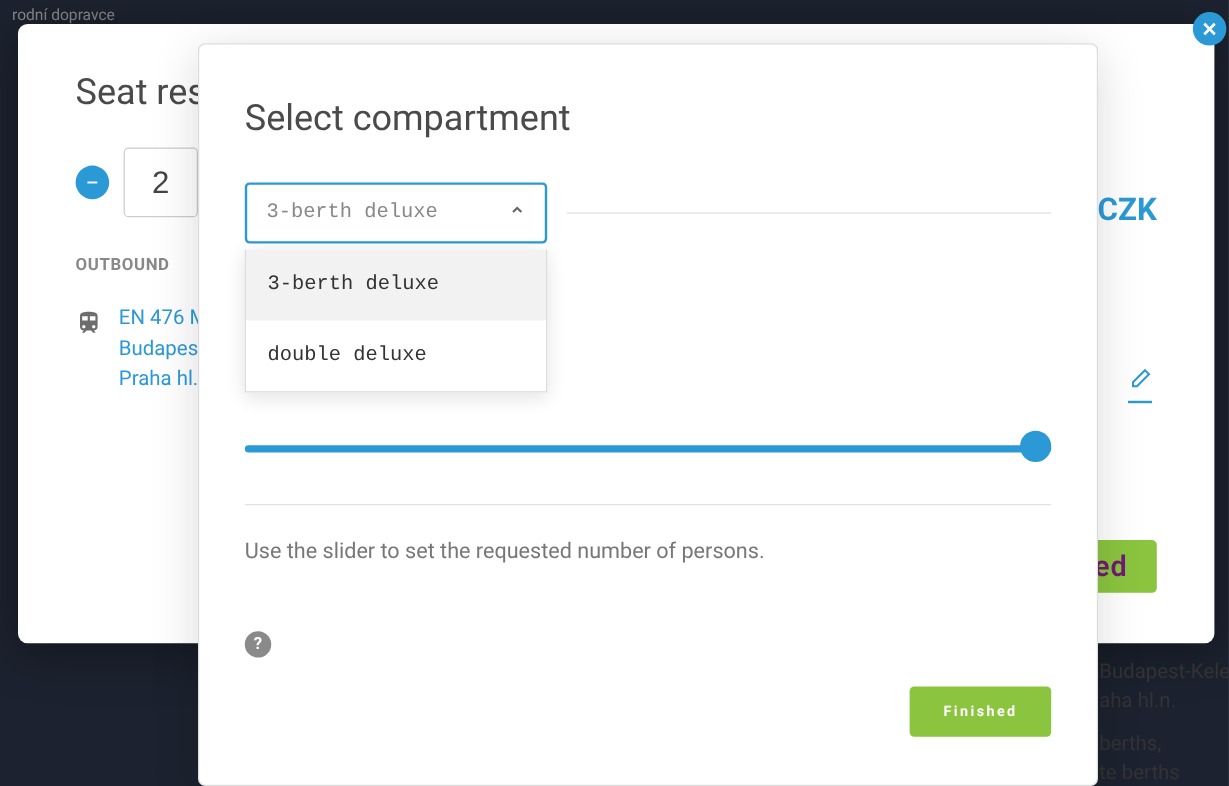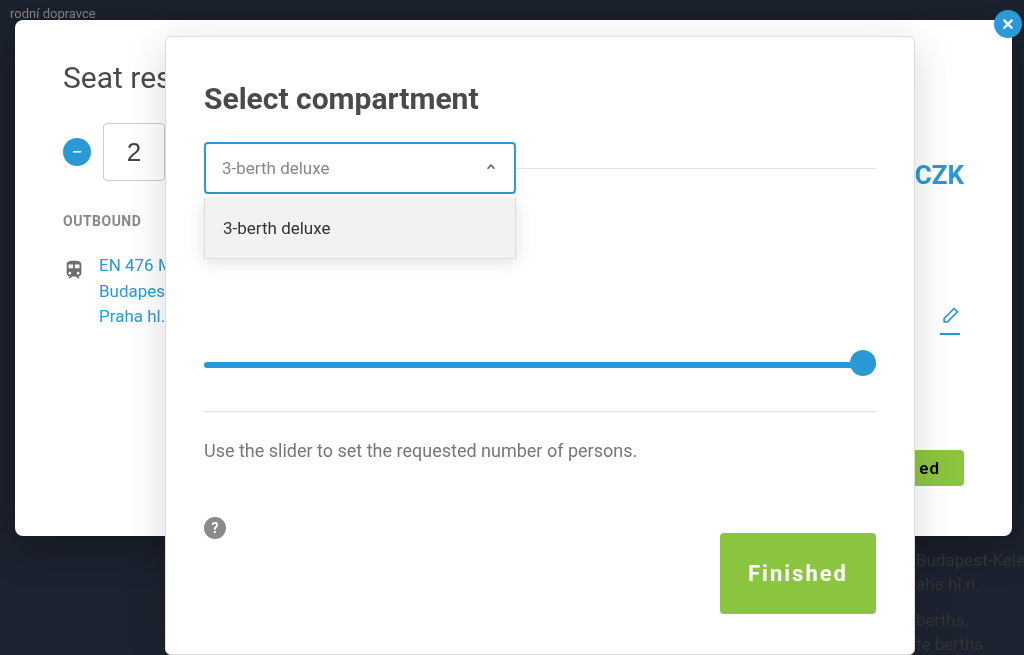--- a/index.html
+++ b/index.html
@@ -75,44 +75,45 @@
       position: absolute; right: 52px; top: 286px;
       color: #2b99d6; font-size: 22px;
       cursor: pointer;
       border-bottom: 2px solid #2b99d6;
       padding-bottom: 2px;
     }
 
     .finished-bg-btn {
       position: absolute;
       right: 48px; top: 430px;
-      background: #8bc53f; color: #000000;
+      background: #8bc53f; color: #701a75;
       padding: 8px 24px; border-radius: 4px;
-      font-size: 17px; font-weight: 600; letter-spacing: 1px;
+      font-size: 24px; font-weight: 600; letter-spacing: 1px;
       cursor: pointer;
     }
 
     
     .modal-inner {
       position: absolute;
       left: 165px; top: 36px;
       width: 750px; height: 619px;
       background: #fff;
       border: 1px solid #ddd;
       border-radius: 6px;
       padding: 44px 38px 30px 38px;
       box-shadow: 0 8px 40px rgba(0,0,0,.15);
     }
     .inner-title {
-      font-size: 30px; color: #4a4a4a; font-weight: 700;
-      margin-bottom: 26px;
+      font-size: 30px; color: #4a4a4a; font-weight: 400;
+      margin-bottom: 36px;
     }
     .select-box {
-      width: 312px;
+      width: 252px;
       position: relative;
+      font-family: Liberation Mono, monospace;
     }
     .select-display {
       border: 2px solid #2b99d6; border-radius: 4px;
       padding: 14px 16px;
       display: flex; justify-content: space-between; align-items: center;
       color: #888; font-size: 17px;
       cursor: pointer;
       background: #fff;
     }
     .chev { color: #666; font-size: 14px; }
@@ -177,22 +178,22 @@
       font-size: 14px; font-weight: 700;
     }
     .help-link {
       color: #2b99d6; text-decoration: underline;
       font-size: 17px; cursor: pointer;
     }
     .finished-btn {
       position: absolute;
       right: 38px; bottom: 40px;
       background: #8bc53f; color: #fff;
-      padding: 28px 28px; border-radius: 4px;
-      font-size: 22px; font-weight: 700; letter-spacing: 2px;
+      padding: 14px 28px; border-radius: 4px;
+      font-size: 12px; font-weight: 700; letter-spacing: 2px;
       cursor: pointer;
       margin-left: 45px;
     }
 
     
     .peek-right {
       position: absolute;
       left: 916px;
       color: #333; font-size: 17px;
       line-height: 1.5;
@@ -258,20 +259,21 @@
     <div class="select-display">
       <span>3-berth deluxe</span>
       <span class="chev">
         <svg width="14" height="14" viewBox="0 0 24 24" fill="none" stroke="currentColor" stroke-width="3">
             <path d="M6 15l6-6 6 6"></path>
           </svg>
       </span>
     </div>
     <div class="dropdown-list">
       <div class="dropdown-item selected">3-berth deluxe</div>
+      <div class="dropdown-item">double deluxe</div>
     </div>
   </div>
 
   <hr class="inner-hr">
 
   <div class="slider-wrap">
     <div class="slider-track"></div>
     <div class="slider-thumb"></div>
   </div>
 

